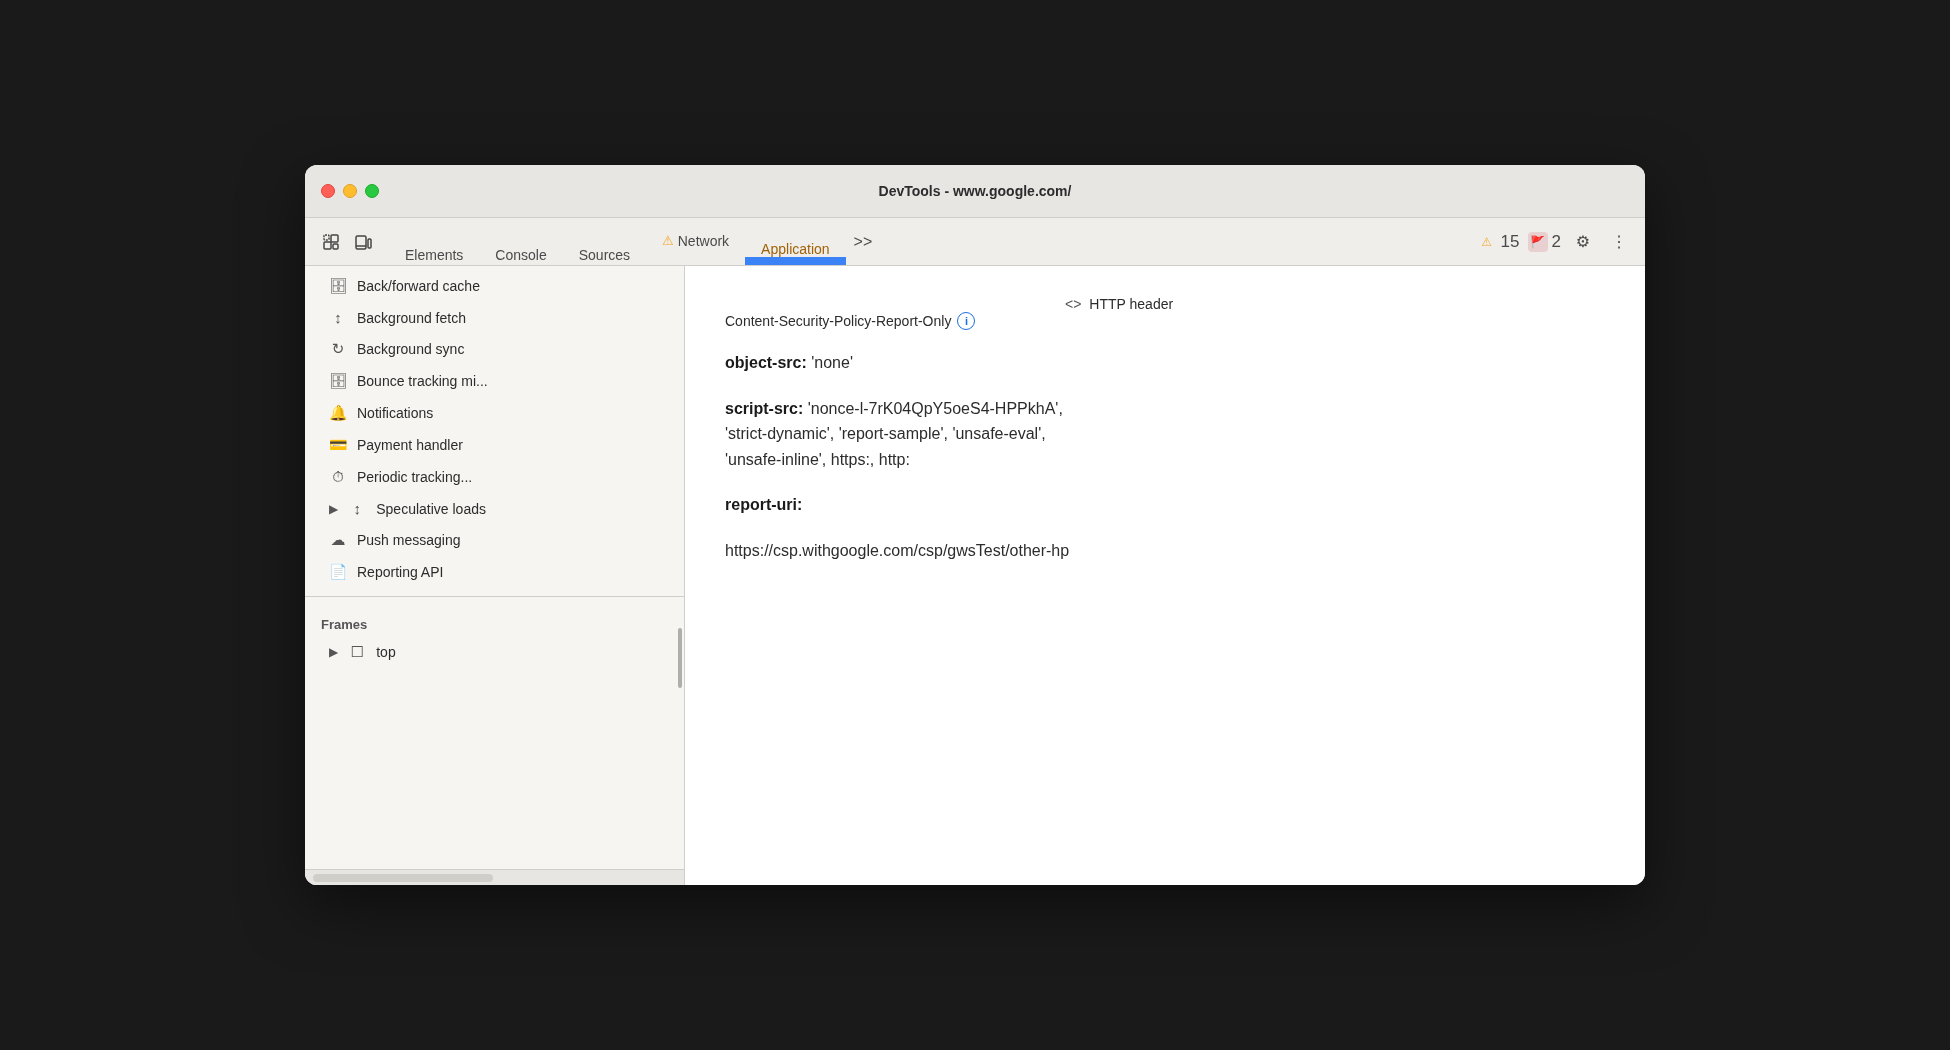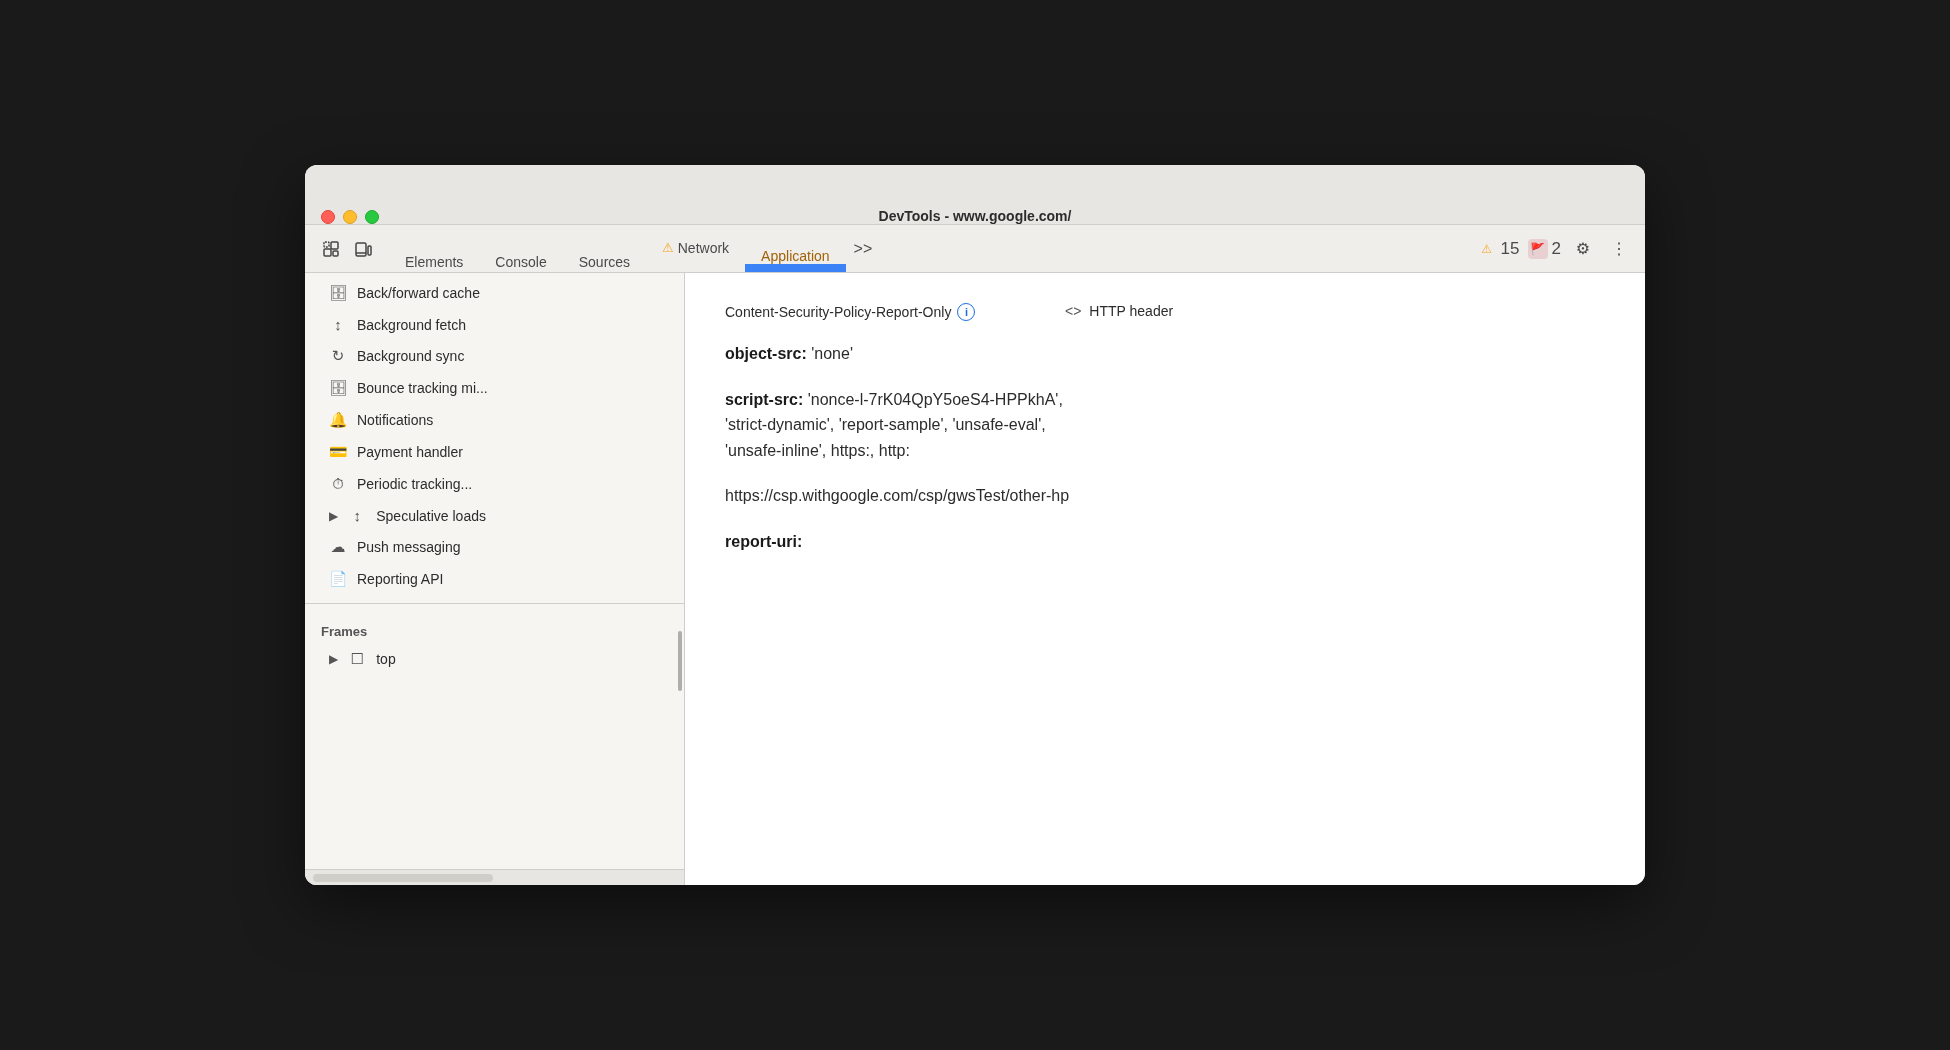--- a/index.html
+++ b/index.html
@@ -17,23 +17,23 @@
       background: #f0eeeb;
       border-radius: 12px;
       overflow: hidden;
       box-shadow: 0 20px 60px rgba(0,0,0,0.5);
       display: flex;
       flex-direction: column;
     }
     
     .titlebar {
       background: #e8e6e3;
-      height: 60px;
-      display: flex;
-      align-items: flex-end;
+      height: 53px;
+      display: flex;
+      align-items: center;
       padding: 0 16px;
       border-bottom: 1px solid #d0ceca;
       position: relative;
       flex-shrink: 0;
     }
     .traffic-lights {
       display: flex;
       gap: 8px;
     }
     .tl {
@@ -237,20 +237,21 @@
       align-items: flex-start;
       margin-bottom: 20px;
     }
     .csp-label {
       font-size: 14px;
       color: #2c2c2c;
       display: flex;
       align-items: center;
       gap: 6px;
       min-width: 340px;
+      margin-top: 16px;
     }
     .info-circle {
       width: 18px;
       height: 18px;
       border: 1.5px solid #1a6fe0;
       border-radius: 50%;
       display: inline-flex;
       align-items: center;
       justify-content: center;
       font-size: 11px;
@@ -434,21 +435,21 @@
       <div class="csp-props">
         <div class="prop-row">
           <span class="prop-key">object-src:</span>
           <span class="prop-val"> 'none'</span>
         </div>
         <div class="prop-row">
           <span class="prop-key">script-src:</span>
           <span class="prop-val"> 'nonce-l-7rK04QpY5oeS4-HPPkhA',<br>'strict-dynamic', 'report-sample', 'unsafe-eval',<br>'unsafe-inline', https:, http:</span>
         </div>
         <div class="prop-row">
+          <span class="prop-key">report-uri:</span>
+        </div>
+        <div class="prop-row">
           <span class="prop-val">https://csp.withgoogle.com/csp/gwsTest/other-hp</span>
-        </div>
-        <div class="prop-row">
-          <span class="prop-key">report-uri:</span>
         </div>
       </div>
     </div>
   </div>
 </div>
 
 </body></html>

